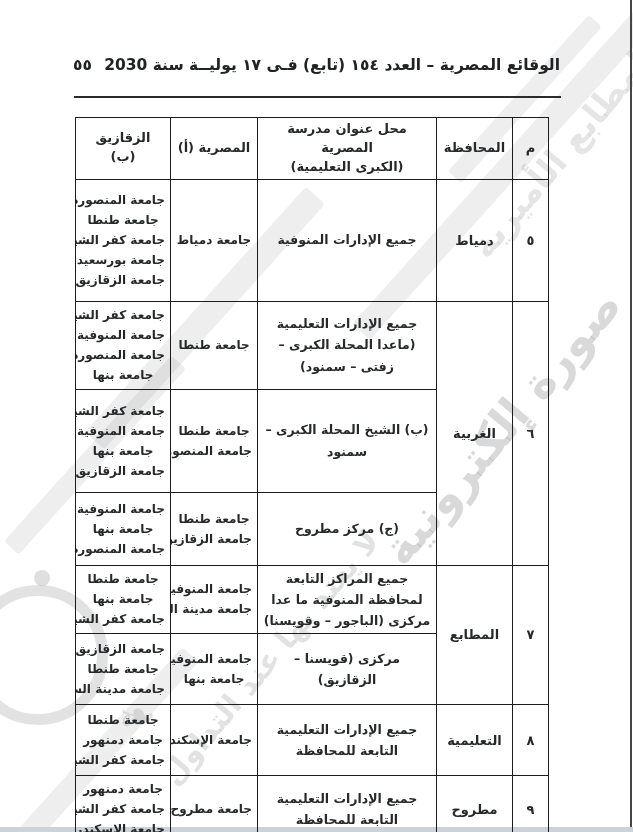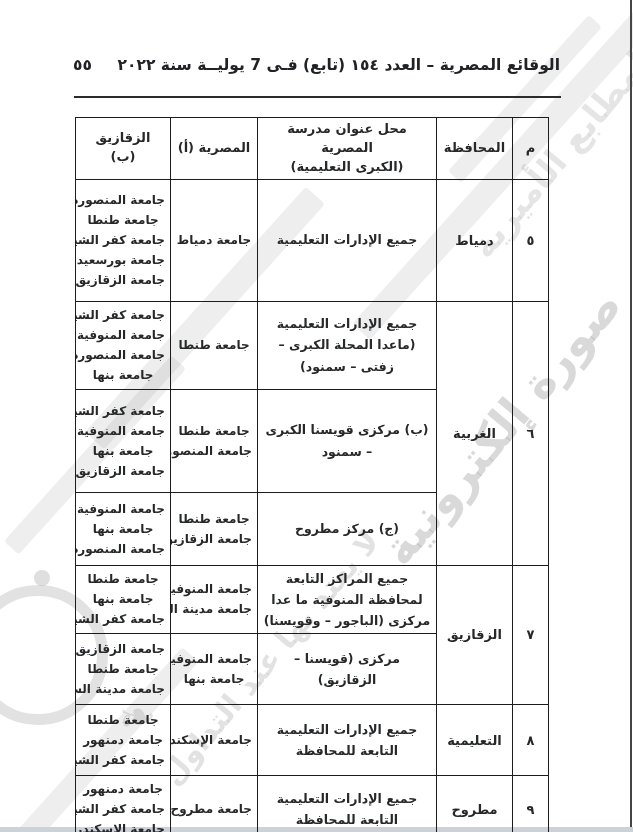--- a/index.html
+++ b/index.html
@@ -70,21 +70,21 @@
   <div class="wm-ring"></div>
   <div class="wm-ring-dot"></div>
   <div class="wm-wreath">❧</div>
   <div class="page-edge-right"></div>
   <div class="page-bottom-strip"></div>
 </div>
 
 <div class="content">
 
   <div class="doc-header">
-    <span>الوقائع المصرية – العدد ١٥٤ (تابع) فـى 7 يوليــة سنة ٢٠٢٢</span>
+    <span>الوقائع المصرية – العدد ١٥٤ (تابع) فـى ١٧ يوليــة سنة 2030</span>
     <span>٥٥</span>
   </div>
   <div class="header-rule"></div>
 
   <table class="alloc" dir="rtl">
     <colgroup>
       <col class="c-num">
         <col class="c-gov">
         <col class="c-addr">
         <col class="c-ga">
@@ -98,21 +98,21 @@
           <div>محل عنوان مدرسة المصرية</div>
           <div>(الكبرى التعليمية)</div>
         </th>
         <th>المصرية (أ)</th>
         <th>الزقازيق (ب)</th>
       </tr>
 
       <tr class="h122">
         <td class="cell-num">٥</td>
         <td class="cell-gov">دمياط</td>
-        <td class="cell-addr">جميع الإدارات التعليمية</td>
+        <td class="cell-addr">جميع الإدارات المنوفية</td>
         <td class="cell-group">
             <div class="uni-line">جامعة دمياط</div>
           </td>
         <td class="cell-group">
             <div class="uni-line">جامعة المنصورة</div>
             <div class="uni-line">جامعة طنطا</div>
             <div class="uni-line">جامعة كفر الشيخ</div>
             <div class="uni-line">جامعة بورسعيد</div>
             <div class="uni-line">جامعة الزقازيق</div>
           </td>
@@ -126,21 +126,21 @@
             <div class="uni-line">جامعة طنطا</div>
           </td>
         <td class="cell-group">
             <div class="uni-line">جامعة كفر الشيخ</div>
             <div class="uni-line">جامعة المنوفية</div>
             <div class="uni-line">جامعة المنصورة</div>
             <div class="uni-line">جامعة بنها</div>
           </td>
       </tr>
       <tr class="h103">
-        <td class="cell-addr">(ب) مركزى قويسنا الكبرى – سمنود</td>
+        <td class="cell-addr">(ب) الشيخ المحلة الكبرى – سمنود</td>
         <td class="cell-group">
             <div class="uni-line">جامعة طنطا</div>
             <div class="uni-line">جامعة المنصورة</div>
           </td>
         <td class="cell-group">
             <div class="uni-line">جامعة كفر الشيخ</div>
             <div class="uni-line">جامعة المنوفية</div>
             <div class="uni-line">جامعة بنها</div>
             <div class="uni-line">جامعة الزقازيق</div>
           </td>
@@ -153,21 +153,21 @@
           </td>
         <td class="cell-group">
             <div class="uni-line">جامعة المنوفية</div>
             <div class="uni-line">جامعة بنها</div>
             <div class="uni-line">جامعة المنصورة</div>
           </td>
       </tr>
 
       <tr class="h65">
         <td class="cell-num" rowspan="2">٧</td>
-        <td class="cell-gov" rowspan="2">الزقازيق</td>
+        <td class="cell-gov" rowspan="2">المطابع</td>
         <td class="cell-addr">جميع المراكز التابعة لمحافظة المنوفية ما عدا مركزى (الباجور – وقويسنا)</td>
         <td class="cell-group">
             <div class="uni-line">جامعة المنوفية</div>
             <div class="uni-line">جامعة مدينة السادات</div>
           </td>
         <td class="cell-group">
             <div class="uni-line">جامعة طنطا</div>
             <div class="uni-line">جامعة بنها</div>
             <div class="uni-line">جامعة كفر الشيخ</div>
           </td>

